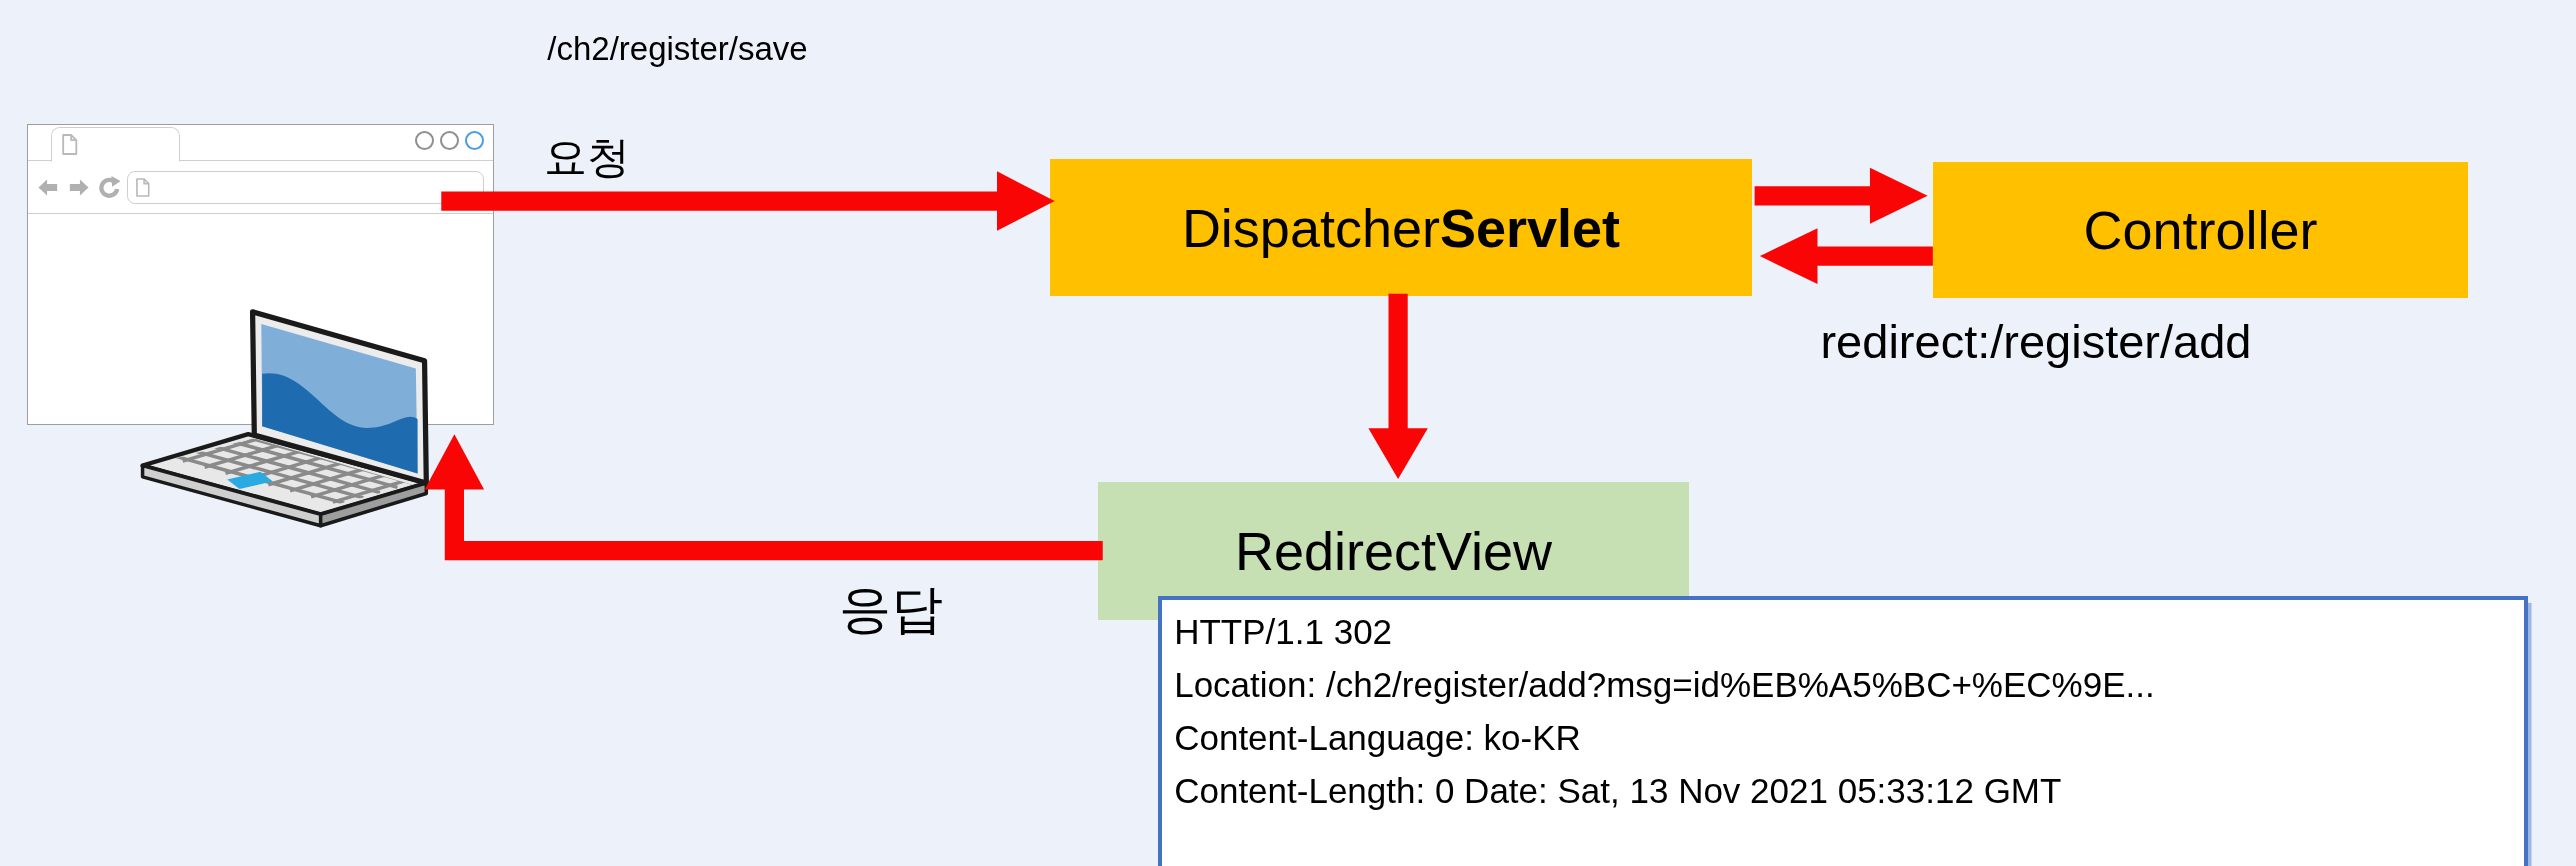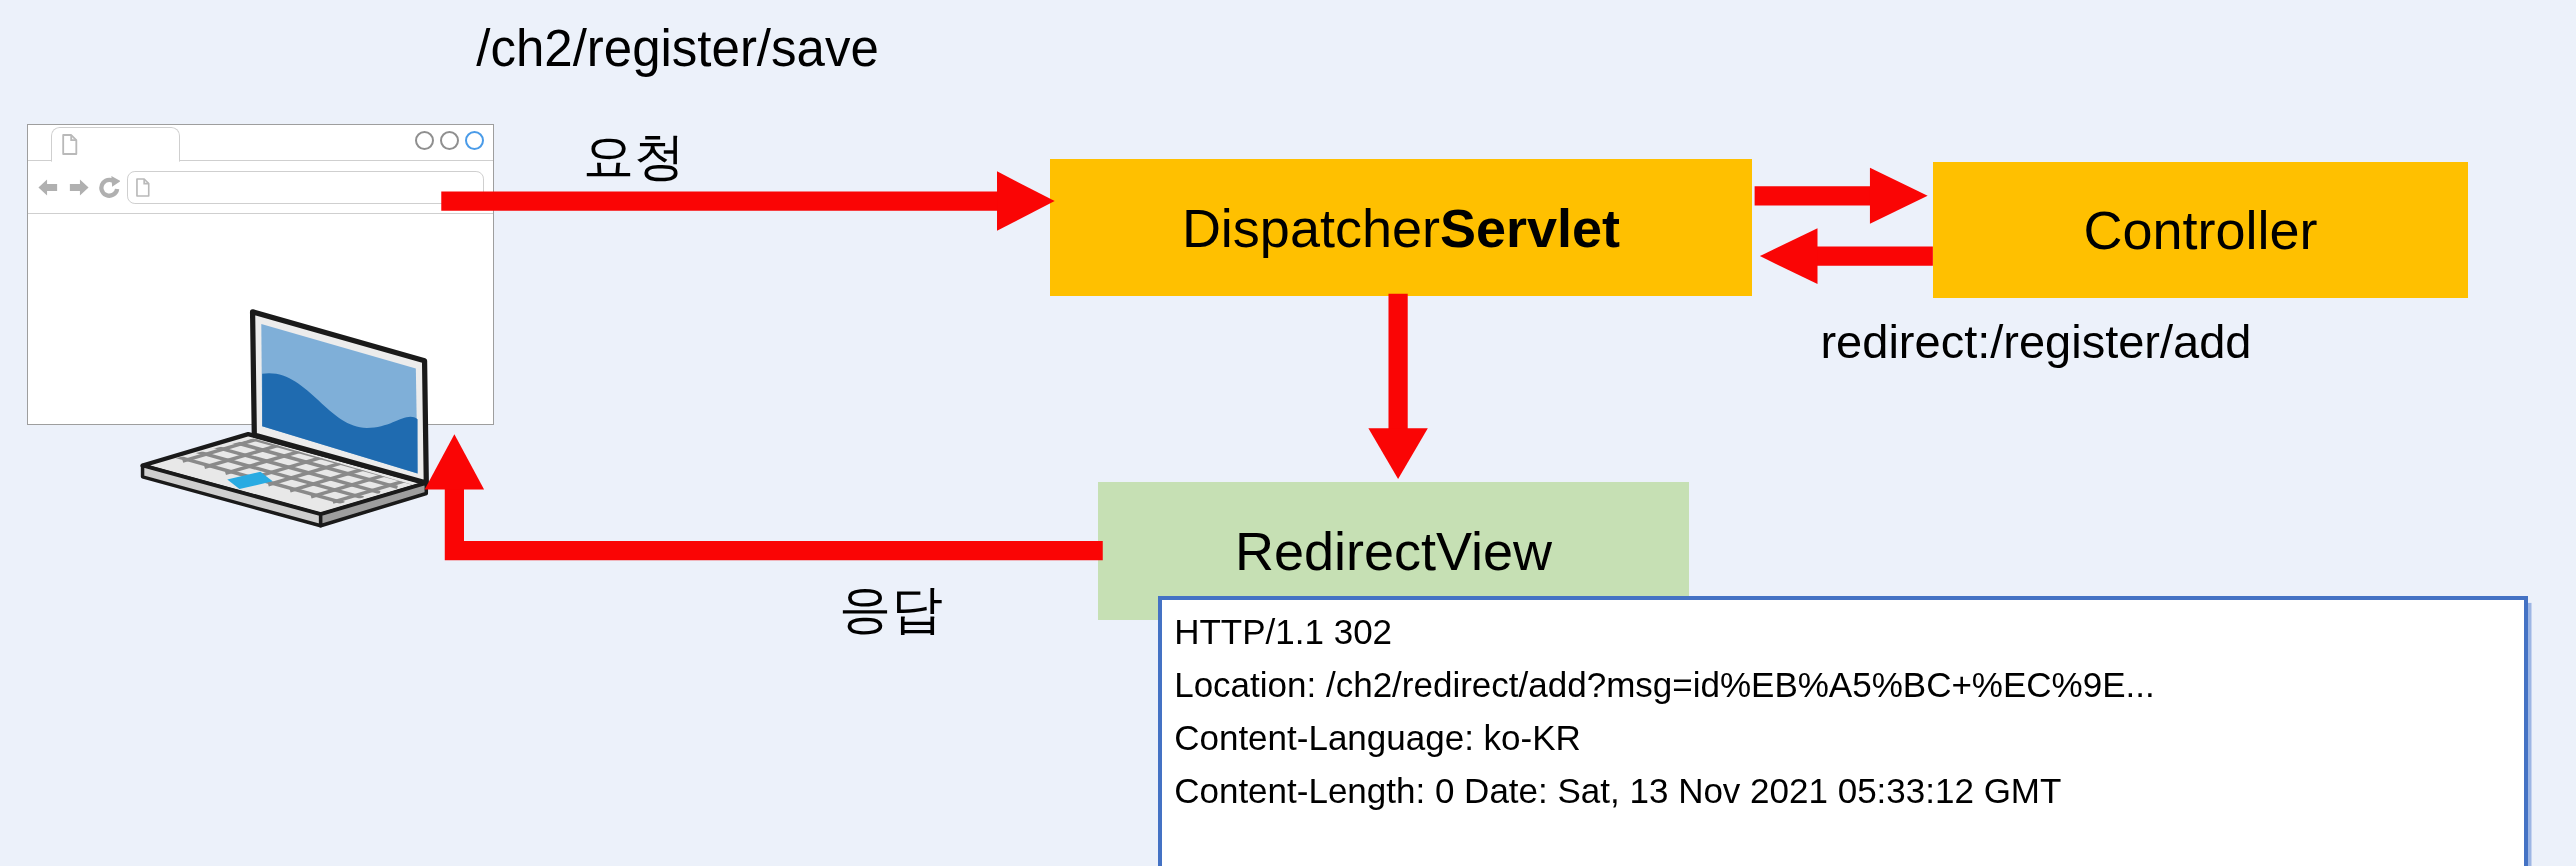--- a/index.html
+++ b/index.html
@@ -40,22 +40,22 @@
   }
   .node-orange{background:#ffc000;}
   .node-green{background:#c6e0b4;}
   .node-ds{left:1050px;top:159px;width:702px;height:137px;}
   .node-ctrl{left:1933px;top:162px;width:535px;height:136px;}
   .node-rv{left:1098px;top:482px;width:591px;height:138px;justify-content:center;}
   .bold{font-weight:bold;}
 
   
   .lbl{z-index:3;white-space:nowrap;}
-  .lbl-reqpath{left:376px;top:21px;width:603px;text-align:center;font-size:51px;line-height:56px;}
-  .lbl-req{left:489px;top:131px;width:196px;text-align:right;font-size:51px;line-height:52px;}
+  .lbl-reqpath{left:376px;top:21px;width:603px;text-align:center;font-size:33px;line-height:56px;}
+  .lbl-req{left:489px;top:131px;width:196px;text-align:center;font-size:43px;line-height:52px;}
   .lbl-redirect{left:1739px;top:311px;width:594px;text-align:center;font-size:47px;line-height:61px;}
   .lbl-resp{left:839px;top:573px;width:218px;font-size:52px;line-height:73px;}
 
   
   .http-box{
     left:1158px;top:596px;width:1370px;height:276px;background:#fff;
     border:4.4px solid #4472c4;box-sizing:border-box;z-index:5;
     padding:5.2px 0 0 12.2px;box-shadow:5.2px 5.2px 0 -1.7px #9db6e4;
   }
   .http-line{font-size:35px;line-height:53px;white-space:nowrap;}
@@ -171,19 +171,19 @@
     <span>RedirectView</span>
   </div>
 
   <div class="abs lbl lbl-reqpath">/ch2/register/save</div>
   <div class="abs lbl lbl-req">요청</div>
   <div class="abs lbl lbl-redirect">redirect:/register/add</div>
   <div class="abs lbl lbl-resp">응답</div>
 
   <div class="abs http-box">
     <div class="http-line">HTTP/1.1 302</div>
-    <div class="http-line">Location: /ch2/redirect/add?msg=id%EB%A5%BC+%EC%9E...</div>
+    <div class="http-line">Location: /ch2/register/add?msg=id%EB%A5%BC+%EC%9E...</div>
     <div class="http-line">Content-Language: ko-KR</div>
     <div class="http-line">Content-Length: 0 Date: Sat, 13 Nov 2021 05:33:12 GMT</div>
   </div>
 
 </div>
 
 
 </body></html>

